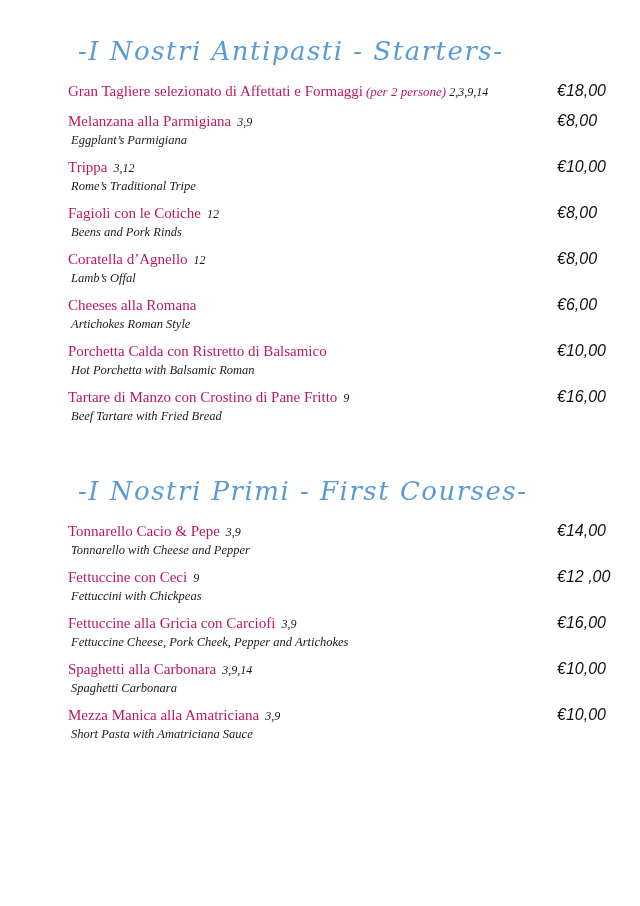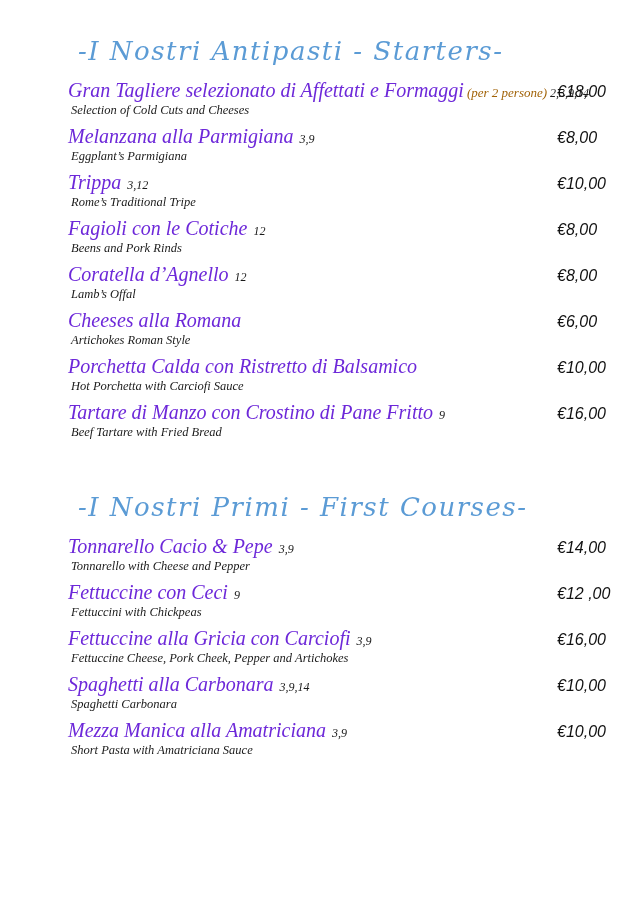--- a/index.html
+++ b/index.html
@@ -43,30 +43,29 @@
     align-items: baseline;
   }
   .item-left {
     width: 489px;
     flex: 0 0 489px;
     white-space: nowrap;
     overflow: visible;
   }
   .item-name {
     font-family: "Liberation Serif", serif;
-    font-style: italic;
-    font-size: 20px;
+    font-size: 15px;
     line-height: 21px;
-    color: #6d28d9;
+    color: #be185d;
   }
   .item-note {
     font-family: "Liberation Serif", serif;
     font-style: italic;
     font-size: 13px;
-    color: #a16207;
+    color: #be185d;
     margin-left: 3px;
     text-align: right;
   }
   .item-allergens {
     font-family: "Liberation Serif", serif;
     font-style: italic;
     font-size: 12px;
     color: #1a1a1a;
     margin-left: 3px;
   }
@@ -95,21 +94,20 @@
   <div class="menu-section">
     <h2 class="section-title">-I Nostri Antipasti - Starters-</h2>
     <div class="section-items">
   <div class="menu-item">
     <div class="item-row">
       <div class="item-left">
         <span class="item-name">Gran Tagliere selezionato di Affettati e Formaggi</span><span class="item-note">(per 2 persone)</span><span class="item-allergens">2,3,9,14</span>
       </div>
       <div class="item-price">€18,00</div>
     </div>
-    <div class="item-description">Selection of Cold Cuts and Cheeses</div>
   </div>
 
   <div class="menu-item">
     <div class="item-row">
       <div class="item-left">
         <span class="item-name">Melanzana alla Parmigiana</span><span class="item-note"></span><span class="item-allergens">3,9</span>
       </div>
       <div class="item-price">€8,00</div>
     </div>
     <div class="item-description">Eggplant’s Parmigiana</div>
@@ -155,21 +153,21 @@
     <div class="item-description">Artichokes Roman Style</div>
   </div>
 
   <div class="menu-item">
     <div class="item-row">
       <div class="item-left">
         <span class="item-name">Porchetta Calda con Ristretto di Balsamico</span><span class="item-note"></span><span class="item-allergens"></span>
       </div>
       <div class="item-price">€10,00</div>
     </div>
-    <div class="item-description">Hot Porchetta with Carciofi Sauce</div>
+    <div class="item-description">Hot Porchetta with Balsamic Roman</div>
   </div>
 
   <div class="menu-item">
     <div class="item-row">
       <div class="item-left">
         <span class="item-name">Tartare di Manzo con Crostino di Pane Fritto</span><span class="item-note"></span><span class="item-allergens">9</span>
       </div>
       <div class="item-price">€16,00</div>
     </div>
     <div class="item-description">Beef Tartare with Fried Bread</div>

